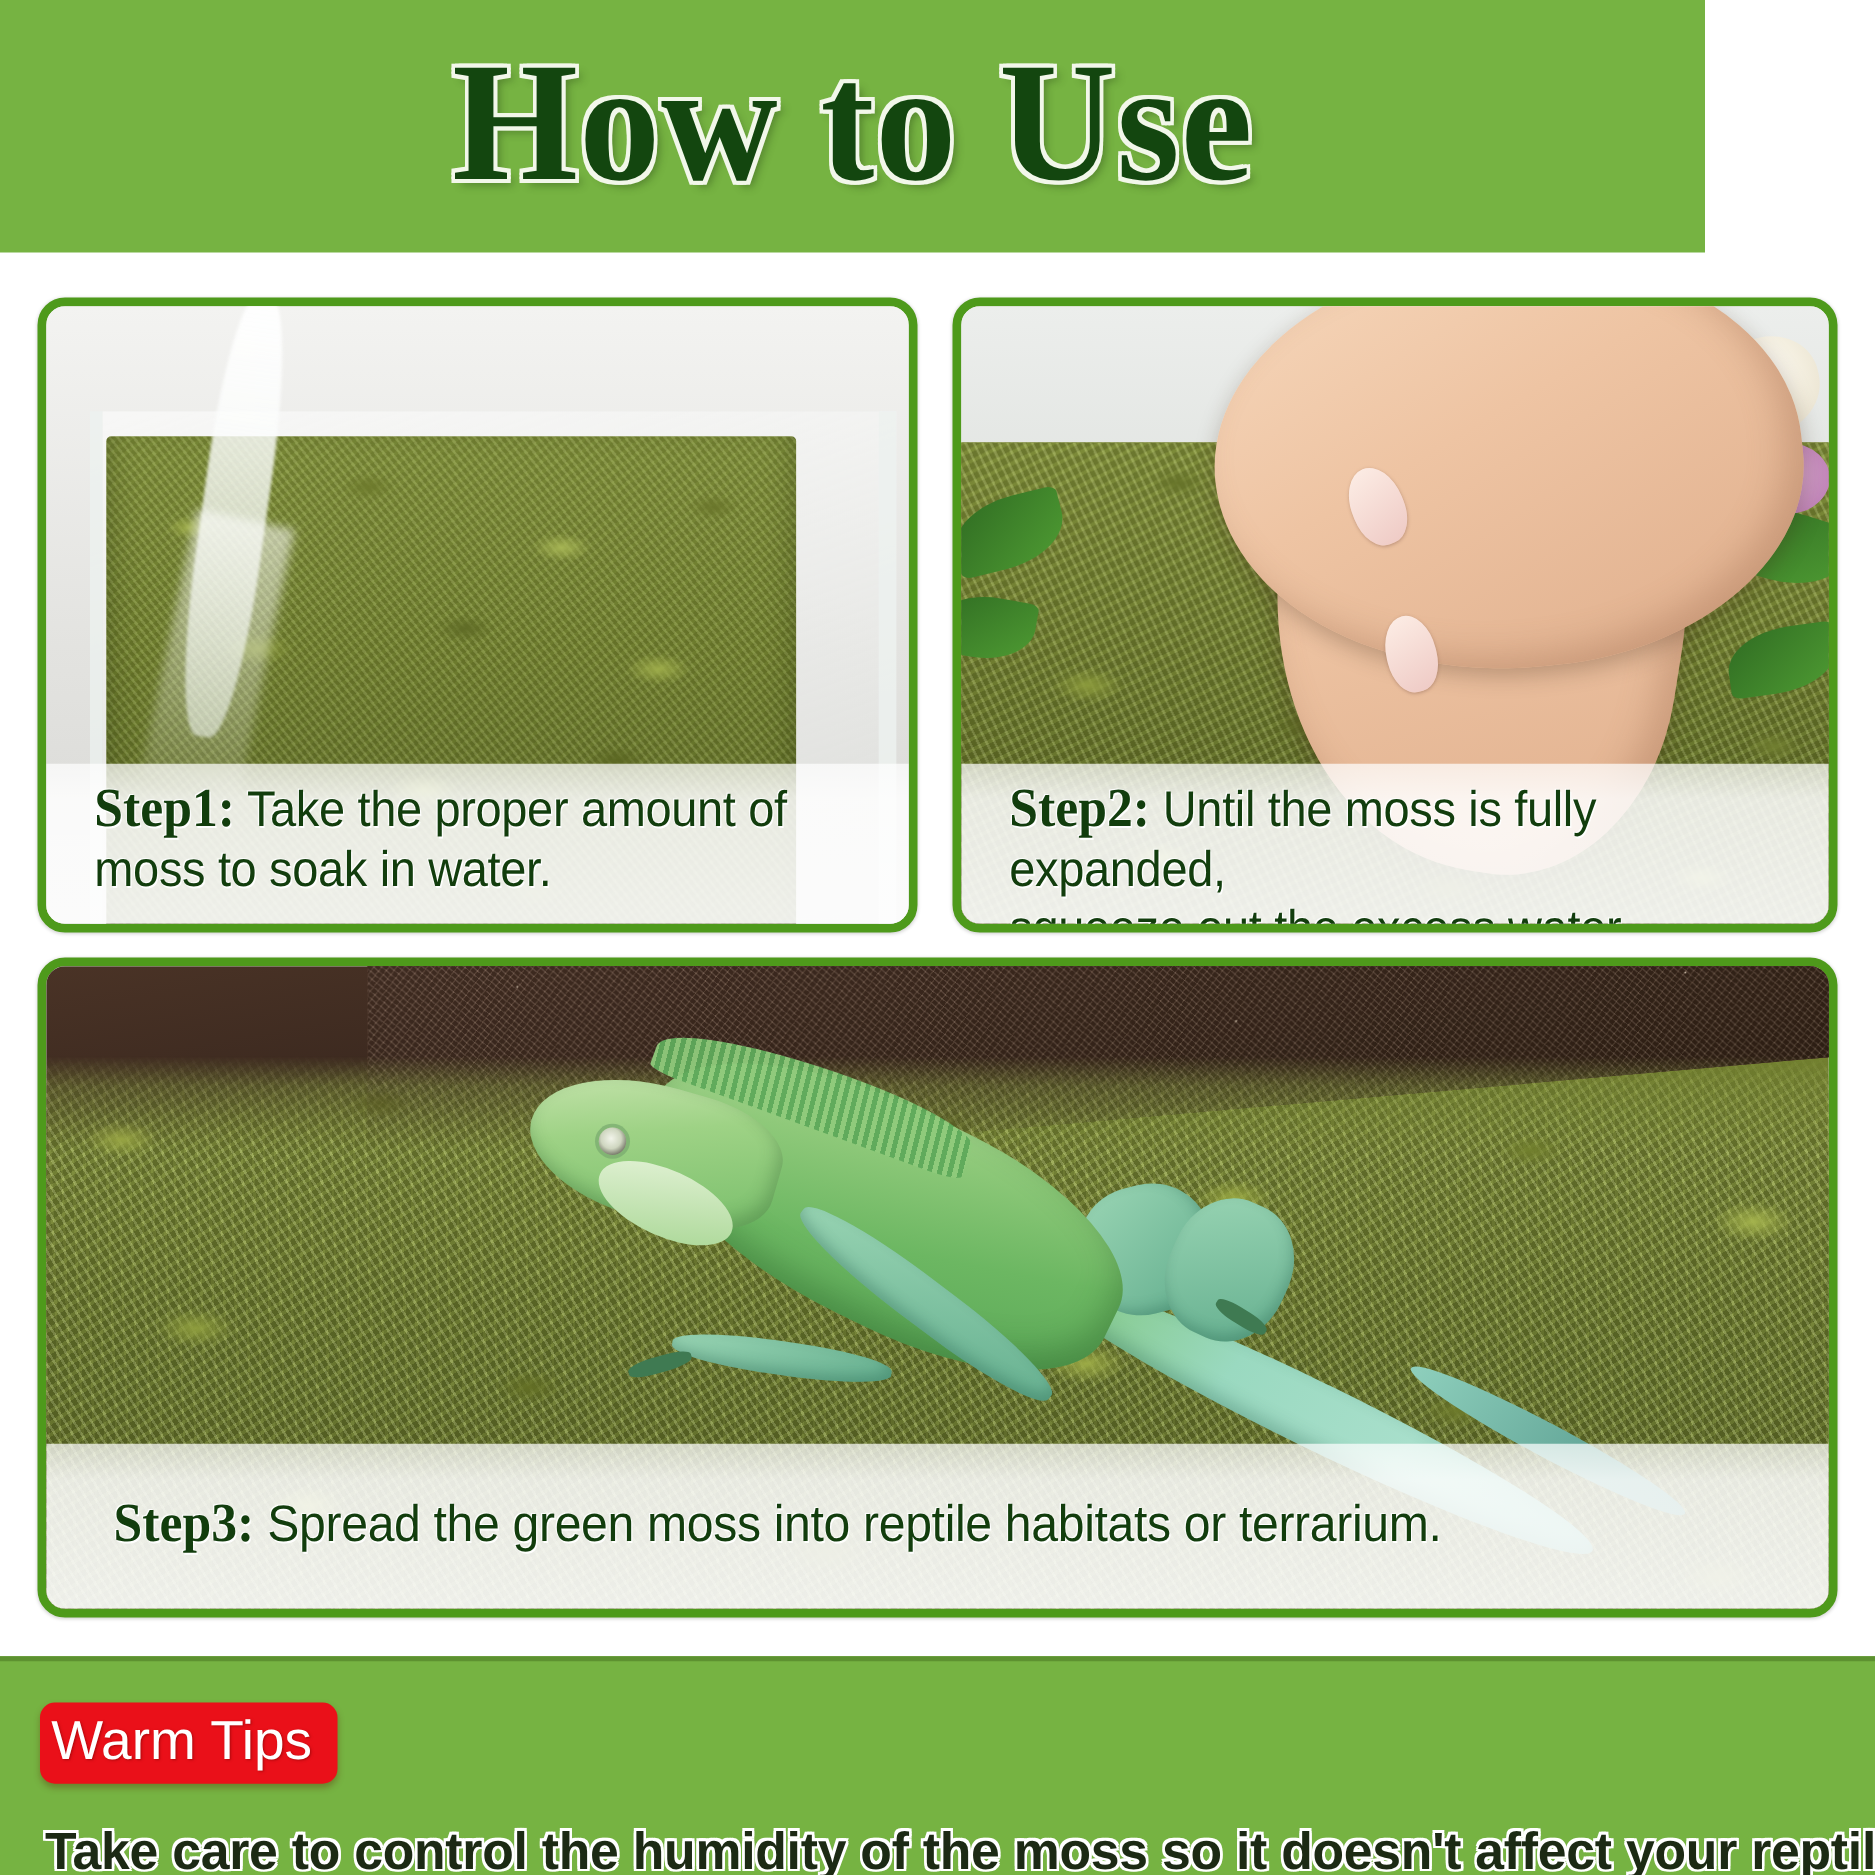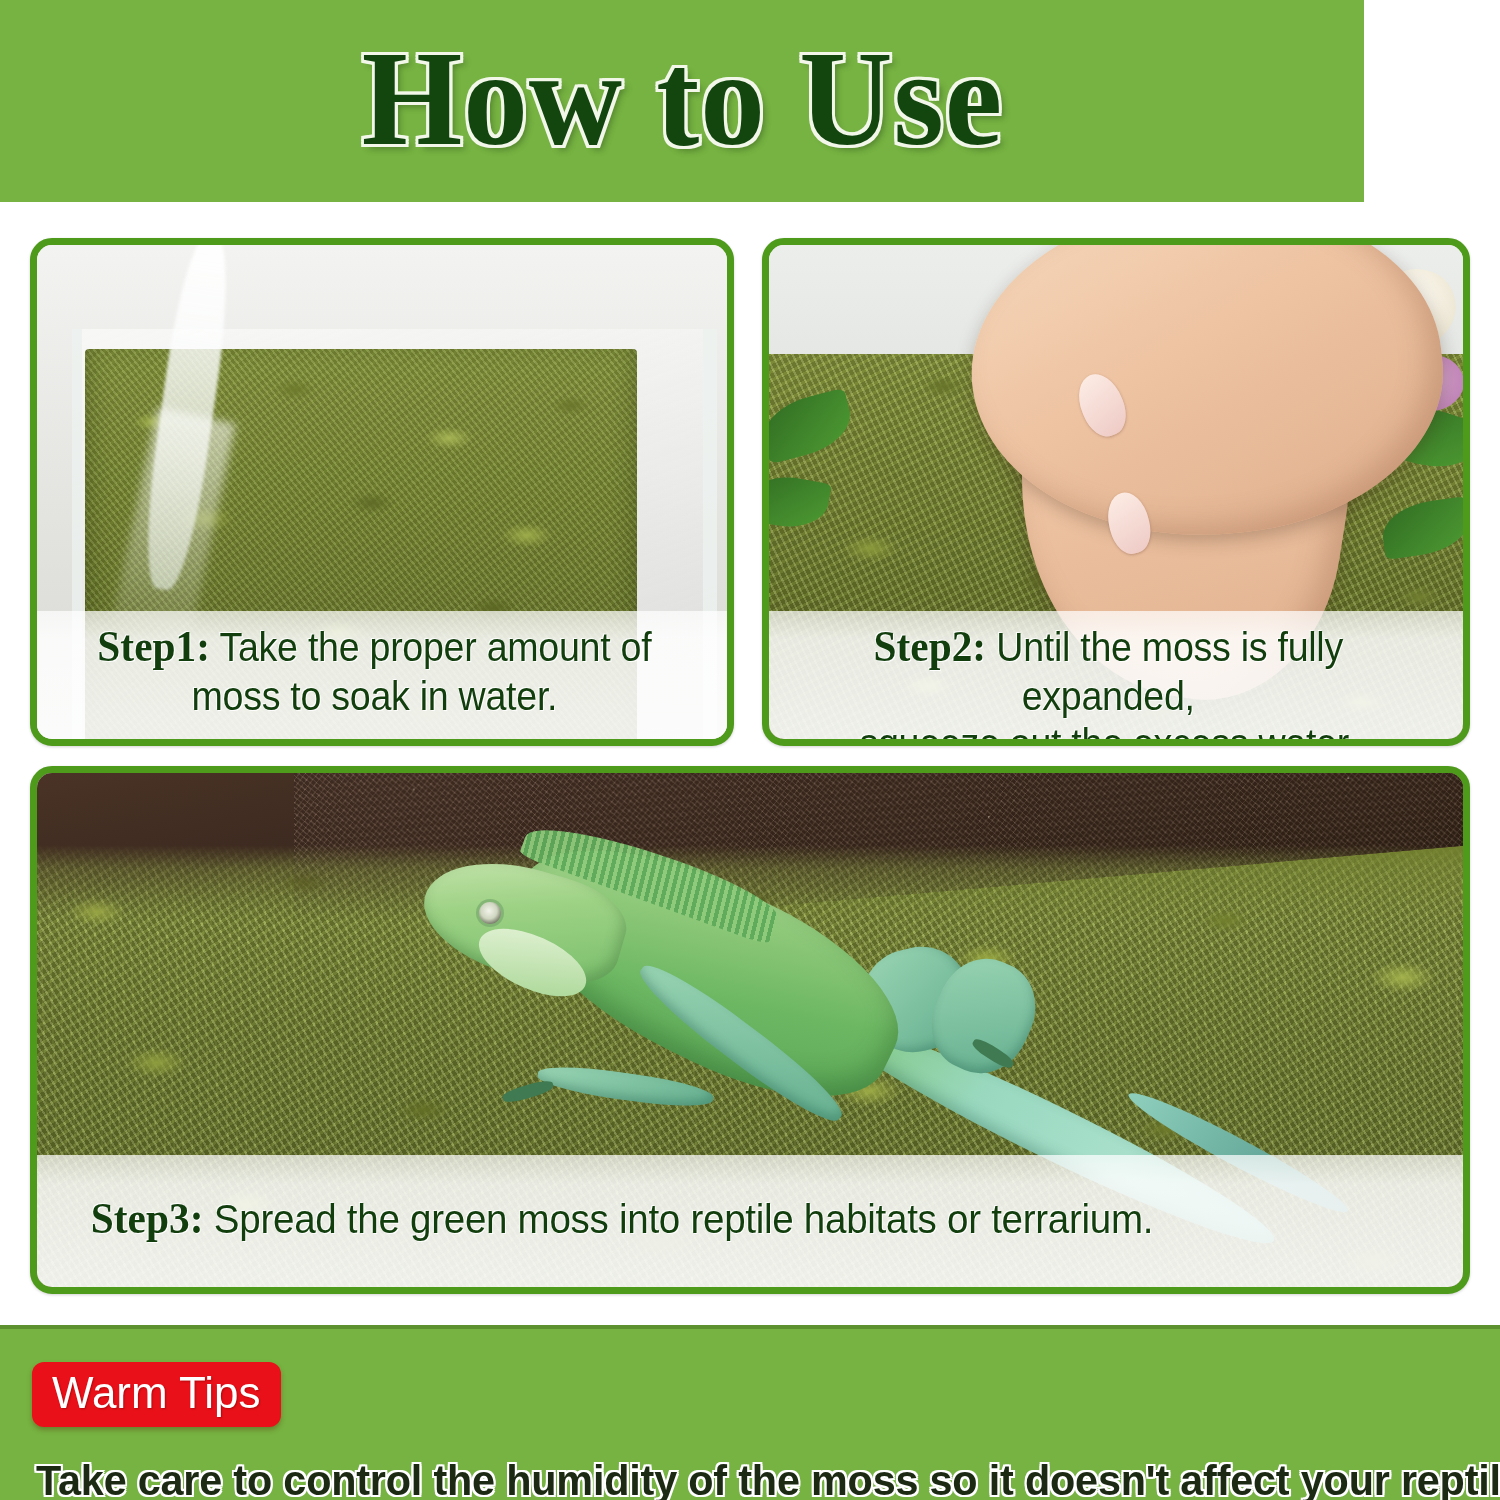--- a/index.html
+++ b/index.html
@@ -205,21 +205,20 @@
   .lz-foot{position:absolute;background:#3f7a52;border-radius:40%;}
   .lz-foot.f1{left:9%;top:63%;width:52px;height:13px;transform:rotate(-16deg);}
   .lz-foot.f2{left:62%;top:53%;width:46px;height:13px;transform:rotate(32deg);}
 
   
   .caption{
     position:absolute;left:0;right:0;bottom:0;
     background:linear-gradient(180deg,rgba(255,255,255,.72) 0%,rgba(255,255,255,.86) 22%,rgba(255,255,255,.9) 100%);
     padding:10px 14px 14px 14px;
     box-sizing:border-box;
-    text-align:center;
   }
   .cap-text{
     font-family:"Liberation Sans", sans-serif;
     color:#123d0d;
     font-size:40px;
     line-height:1.18;
     letter-spacing:-.3px;
     transform:scaleX(.94);
     transform-origin:left center;
     text-shadow:1px 1px 0 rgba(255,255,255,.95), -1px -1px 0 rgba(255,255,255,.9);
@@ -240,21 +239,21 @@
   .bottom-band{
     position:absolute;left:0;top:1325px;width:1500px;height:175px;
     background:#76b342;
     border-top:4px solid #5d9130;
     box-sizing:border-box;
   }
   .warm-badge{
     position:absolute;left:32px;top:33px;
     background:#ea1019;
     border-radius:12px;
-    padding:6px 20px 9px 20px;
+    padding:6px 20px 9px 9px;
     box-shadow:0 3px 5px rgba(90,40,10,.35);
     text-align:center;
   }
   .warm-badge span{
     font-family:"Liberation Sans", sans-serif;
     font-size:44px;font-weight:normal;color:#ffffff;
     letter-spacing:0px;
     text-shadow:1px 1px 2px rgba(120,0,0,.5);
   }
   .warm-text{

